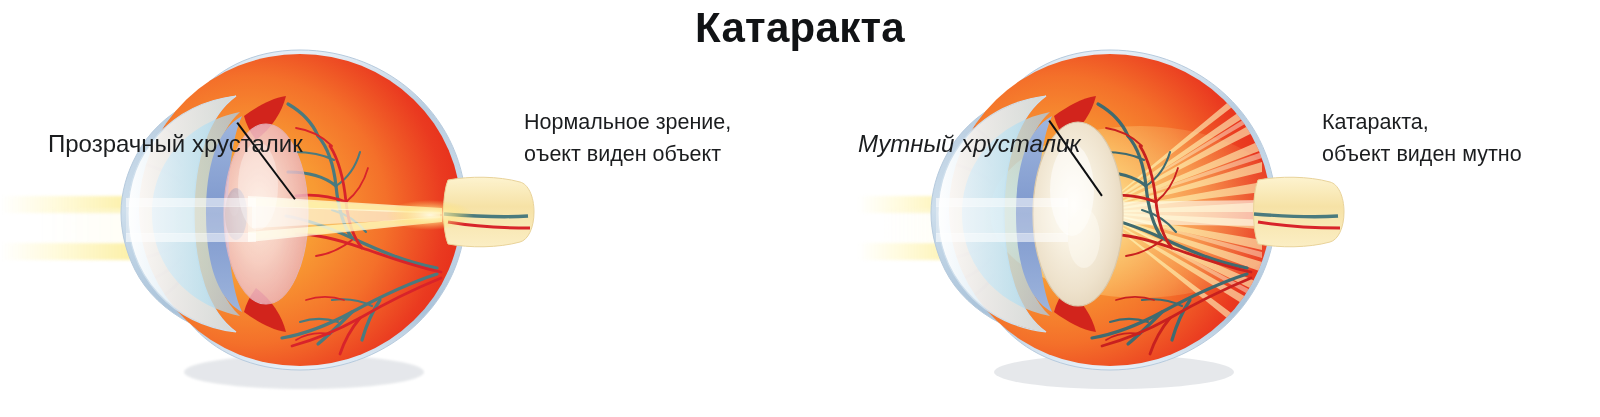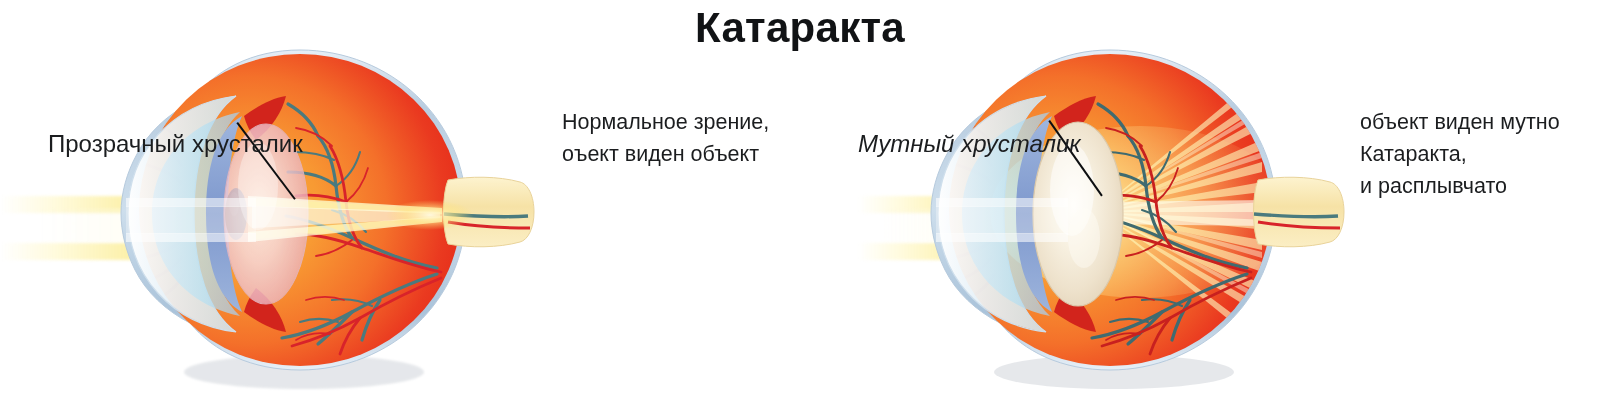--- a/index.html
+++ b/index.html
@@ -17,21 +17,21 @@
     white-space:nowrap;
   }
 
   
   .callout{
     position:absolute;font-size:24px;color:#1b1d1f;line-height:1.0;
     white-space:nowrap;font-weight:400;margin-top:44px;
   }
   .caption{
     position:absolute;font-size:21.5px;color:#1b1d1f;line-height:1.48;
-    white-space:nowrap;font-weight:400;margin-left:38px;
+    white-space:nowrap;font-weight:400;
   }
   .caption .ln{display:block;}
 
   
   .leader{position:absolute;background:#0d0f11;transform-origin:0 0;height:2px;}
 
   
   .eye{position:absolute;top:0;width:560px;height:417px;}
   .eye-inner{position:absolute;left:0;top:0;width:560px;height:417px;}
 
@@ -443,19 +443,18 @@
     <div class="callout" style="left:48px;top:88px;">Прозрачный хрусталик</div>
 
     <div class="caption" style="left:524px;top:107px;">
       <span class="ln">Нормальное зрение,</span>
       <span class="ln">оъект виден объект</span>
     </div>
 
     <div class="callout" style="left:858px;top:88px;font-style:italic;">Мутный хрусталик</div>
 
     <div class="caption" style="left:1322px;top:107px;">
+      <span class="ln">Катаракта,</span>
       <span class="ln">объект виден мутно</span>
-      <span class="ln">Катаракта,</span>
-      <span class="ln">и расплывчато</span>
     </div>
 
   </div>
 </div>
 
 </body></html>

